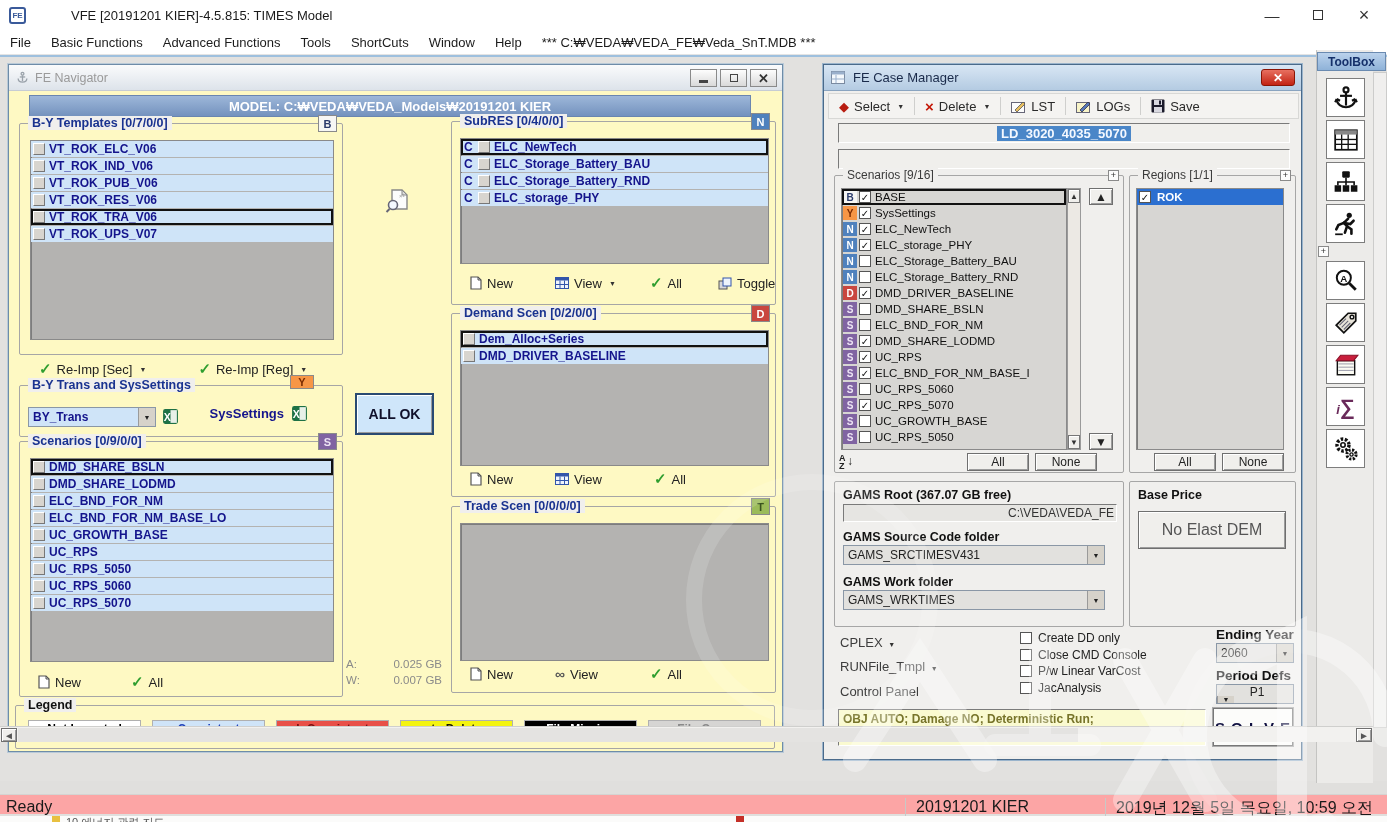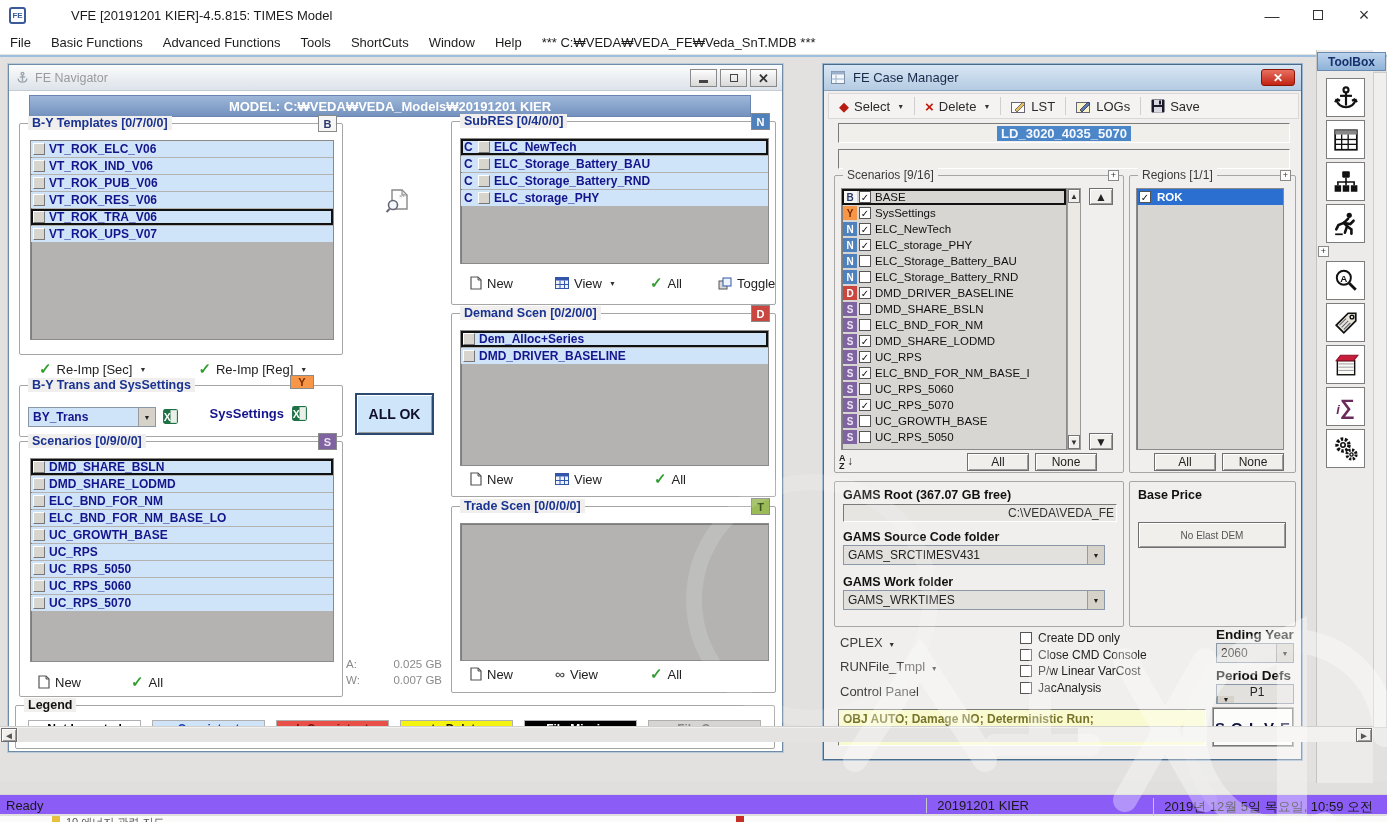--- a/index.html
+++ b/index.html
@@ -35,21 +35,21 @@
   .chk-green { color:#2f9e2f; font-weight:bold; font-size:15px; }
   .darr { font-size:7px; color:#333; margin-left:2px; }
   .bevel-btn { background:#f0efec; border:1px solid #6f6f6f; box-shadow:inset 1px 1px 0 #ffffff, inset -1px -1px 0 #9c9c9c; display:flex; align-items:center; justify-content:center; font-size:12px; color:#222; }
   .sunken { border:1px solid; border-color:#7a7a7a #ffffff #ffffff #7a7a7a; }
   .combo { position:absolute; background:#e2e1de; border:1px solid #8a97a6; display:flex; align-items:center; }
   .combo .cval { flex:1; font-size:12px; color:#222; padding-left:4px; white-space:nowrap; overflow:hidden; }
   .combo .cbtn { width:17px; align-self:stretch; background:#d6d2ca; border-left:1px solid #9a9a9a; display:flex; align-items:center; justify-content:center; font-size:7px; color:#222; flex:none; }
   .checkbox { width:12px; height:12px; background:#fff; border:1px solid #555; font-size:10px; line-height:11px; text-align:center; color:#111; flex:none; }
 
   
-  .fenav { position:absolute; left:8px; top:7px; width:775px; height:688px; background:#ffffff; border:1px solid #6e8ca8; box-shadow:0 0 0 1px #b9cad8; }
+  .fenav { position:absolute; left:8px; top:7px; width:775px; height:688px; background:#fef9c3; border:1px solid #6e8ca8; box-shadow:0 0 0 1px #b9cad8; }
   .fenav-tb { position:absolute; left:0; top:0; right:0; height:26px; background:linear-gradient(#fafbfc,#dde3ea); border-bottom:1px solid #c6ccd4; display:flex; align-items:center; }
   .fenav-tb .wt { color:#9a9a9a; font-size:12.5px; margin-left:6px; }
   .fenav-btns { position:absolute; right:5px; top:4px; display:flex; gap:3px; }
   .mini-btn { width:27px; height:18px; background:linear-gradient(#fdfdfd,#d9d9d9); border:1px solid #8a8a8a; display:flex; align-items:center; justify-content:center; font-size:10px; color:#333; }
   .model-bar { position:absolute; left:20px; top:30px; width:722px; height:22px; background:linear-gradient(#9db7d9,#7492be); border:1px solid #6a86b0; color:#ffffff; font-weight:bold; font-size:13px; display:flex; align-items:center; justify-content:center; }
 
   .legend-swatch { height:18px; width:113px; display:flex; align-items:center; justify-content:center; font-size:12px; font-weight:bold; border:1px solid #b0b0b0; }
 
   
   .fecm { position:absolute; left:823px; top:7px; width:479px; height:696px; background:#f0efed; border:1px solid #4a6a8a; box-shadow:0 0 0 1px #9ab4cc; }
@@ -71,21 +71,21 @@
   .cm-chkrow { position:absolute; display:flex; align-items:center; gap:6px; font-size:12px; color:#222; }
 
   
   .toolbox-hd { position:absolute; left:1317px; top:50px; width:69px; height:19px; background:linear-gradient(#bad2ec,#8fb2d8); border:1px solid #6a8ab0; color:#15306a; font-size:12px; font-weight:bold; display:flex; align-items:center; justify-content:center; }
   .tb-btn { position:absolute; left:1326px; width:39px; height:39px; background:#ffffff; border:1px solid #7d7d7d; display:flex; align-items:center; justify-content:center; }
   .vscroll { position:absolute; left:1373px; top:70px; width:14px; height:711px; background:#f0efee; border:1px solid #cccccb; }
 
   
   .hscroll { position:absolute; left:0; top:726px; width:1373px; height:16px; background:#f2f1ef; border-top:1px solid #cfcfcd; }
   .hs-btn { position:absolute; top:1px; width:16px; height:14px; color:#555; font-size:10px; display:flex; align-items:center; justify-content:center; }
-  .statusbar { position:absolute; left:0; top:794px; width:1387px; height:20px; background:#8b5cf6; border-top:1px solid #d4d4d2; font-size:13px; color:#1a1a1a; }
+  .statusbar { position:absolute; left:0; top:794px; width:1387px; height:20px; background:#fca5a5; border-top:1px solid #d4d4d2; font-size:16px; color:#1a1a1a; }
   .bottomstrip { position:absolute; left:0; top:816px; width:1387px; height:6px; background:#fbfbfa; overflow:hidden; font-size:11px; color:#555; }
 
   .watermark { position:absolute; left:0; top:0; pointer-events:none; }
 
   svg.ic { display:block; }
 </style>
 </head>
 <body>
 
 <div class="root">
@@ -598,21 +598,21 @@
         </div>
         <span class="boldlbl" style="left:8px; top:93px;">GAMS Work folder</span>
         <div class="combo" style="left:8px; top:108px; width:262px; height:20px;">
           <span class="cval">GAMS_WRKTIMES</span>
             <span class="cbtn">▼</span>
         </div>
       </div>
 
       <div class="group" style="left:305px; top:416px; width:167px; height:146px;">
         <span class="boldlbl" style="left:8px; top:6px;">Base Price</span>
-        <span class="bevel-btn" style="position:absolute; left:8px; top:40px; width:148px; height:26px; color:#555; font-size:10px;">No Elast DEM</span>
+        <span class="bevel-btn" style="position:absolute; left:8px; top:29px; width:148px; height:38px; color:#555; font-size:16px;">No Elast DEM</span>
       </div>
 
       <span class="graylbl" style="left:16px; top:570px;"><span>CPLEX</span> <span class="darr">▼</span></span>
       <span class="graylbl" style="left:16px; top:594px;"><span>RUNFile_Tmpl</span> <span class="darr">▼</span></span>
       <span class="graylbl" style="left:16px; top:619px;">Control Panel</span>
       <div id="cm-checkboxes">
           <div class="cm-chkrow" style="left: 196px; top: 566px;">
             <span class="checkbox"></span>
             <span>Create DD only</span>
           </div>

